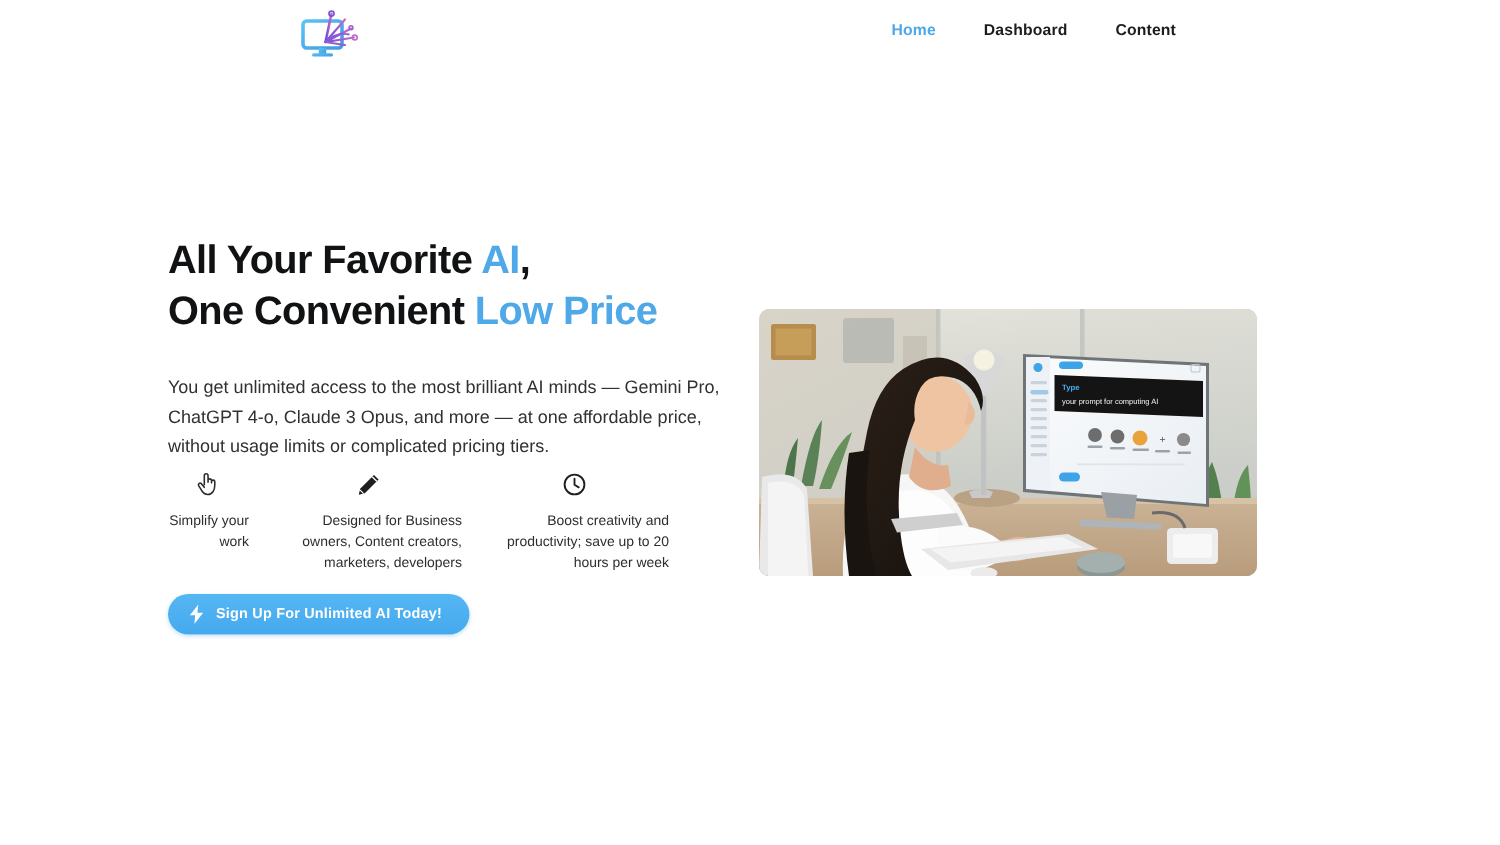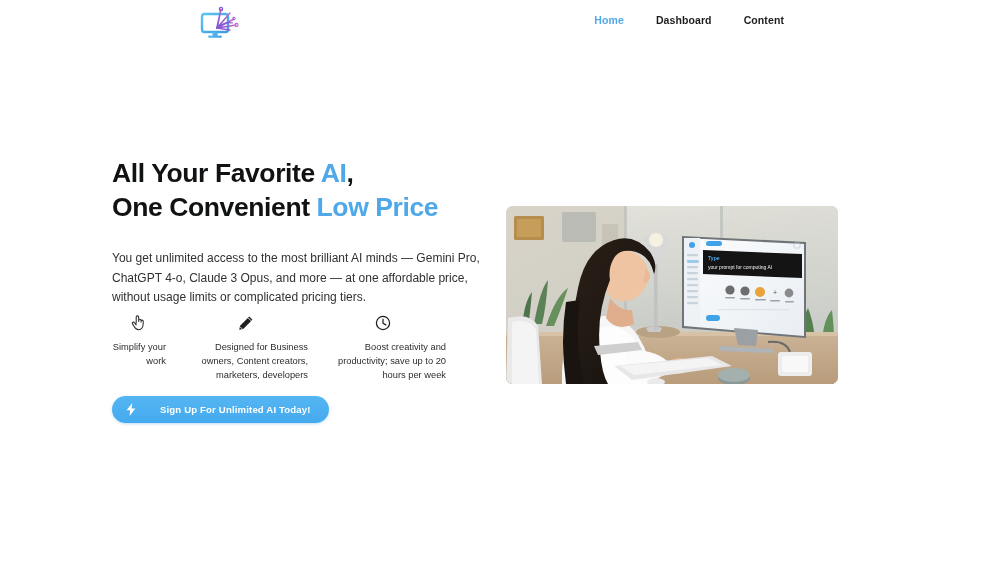--- a/index.html
+++ b/index.html
@@ -62,21 +62,21 @@
   .f2 { width: 130px; margin-left: 8px; }
   .f3 { width: 62px; margin-left: 12px; }
   .feature-icon { height: 22px; display: flex; align-items: center; justify-content: center; }
   .feature-label {
     margin-top: 6px; font-size: 9.3px; color: #2b2d2f; line-height: 1.52;
   }
 
   
   .cta {
     position: absolute; left: 112px; top: 396px;
-    display: inline-flex; align-items: center; gap: 24px;
+    display: inline-flex; align-items: center; gap: 8px;
     background: linear-gradient(180deg,#55B6F3 0%,#45A9EE 100%);
     border: none; border-radius: 14px; padding: 7px 18px 7px 14px;
     color: #fff; font-size: 9.6px; font-weight: bold; letter-spacing: .15px;
     cursor: pointer; font-family: "Liberation Sans", sans-serif;
     box-shadow: 0 1px 3px rgba(70,160,230,.35);
   }
   .cta .bolt { display: flex; align-items: center; }
 
   
   .hero-img {

